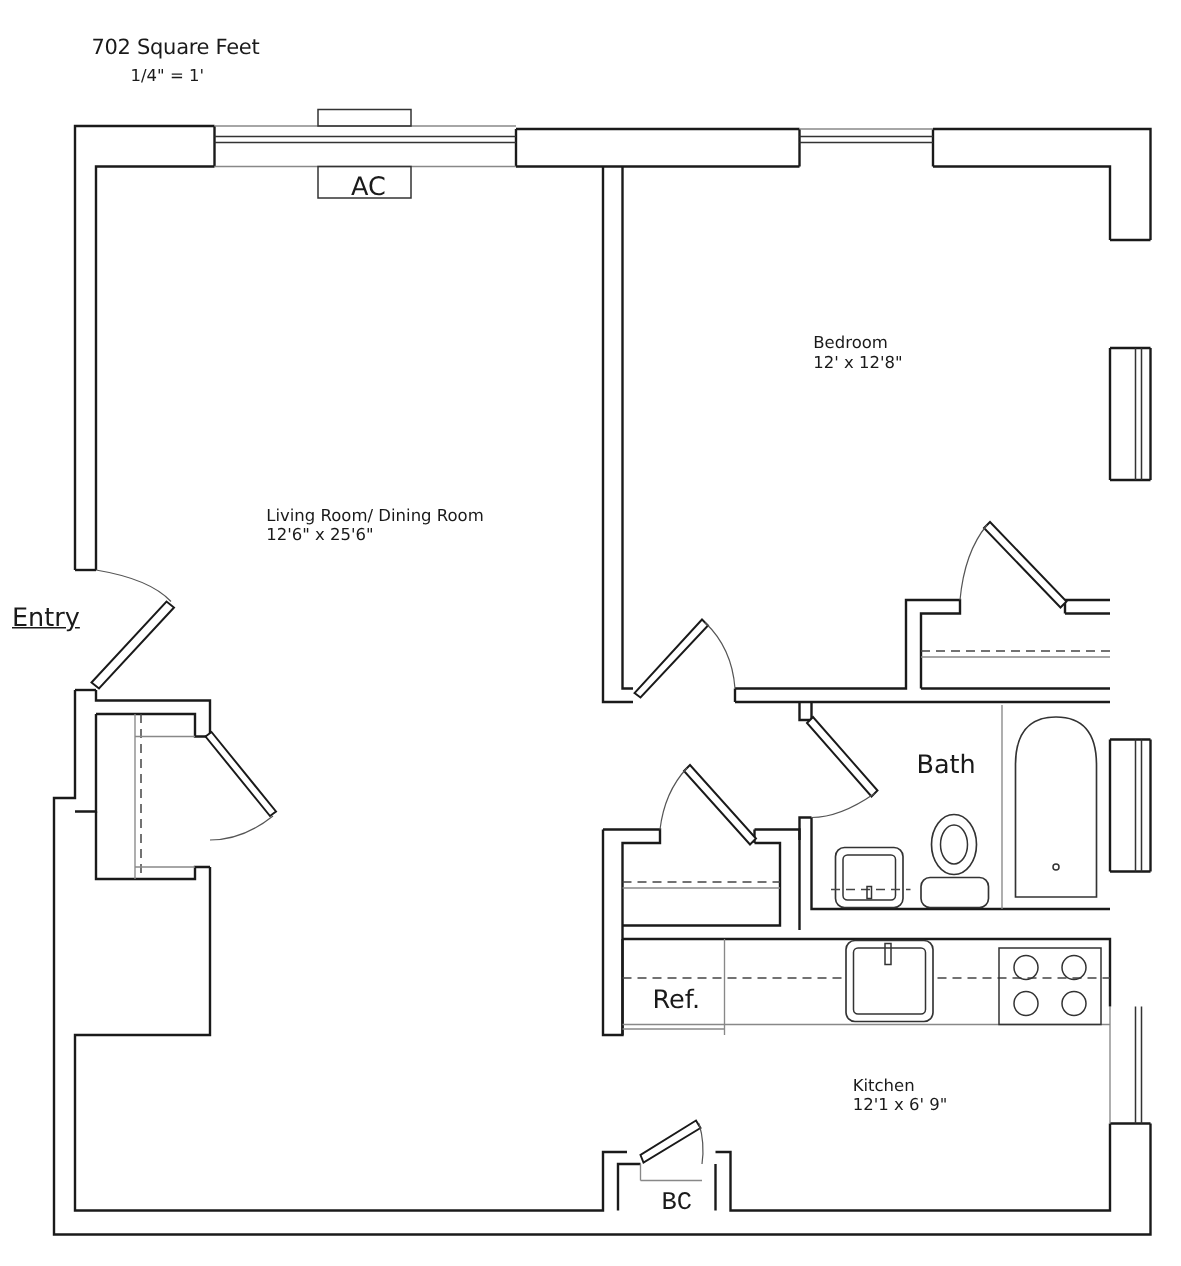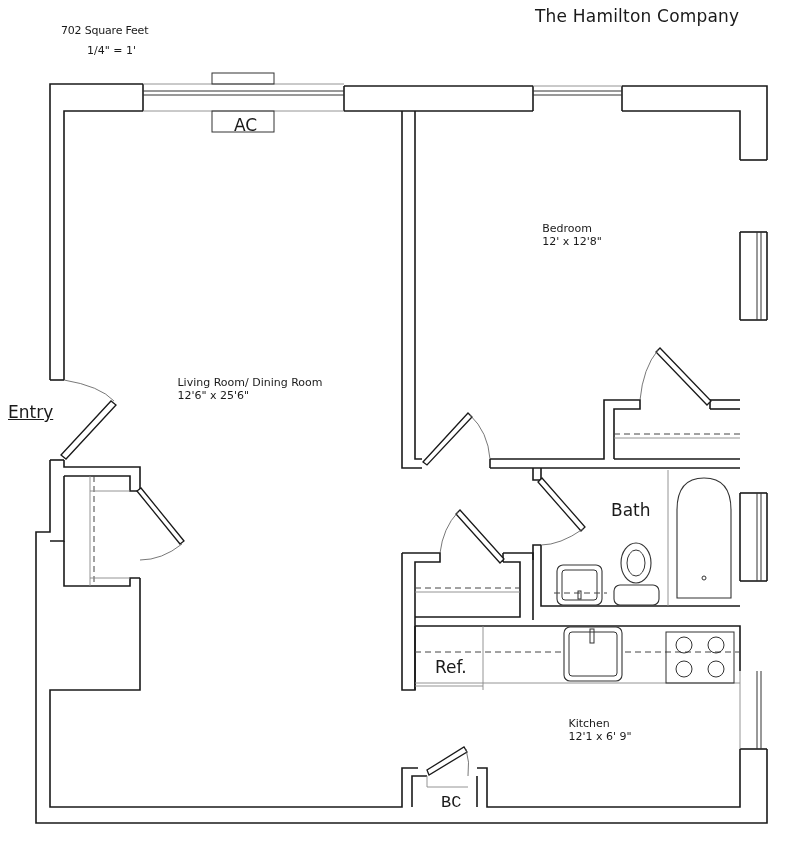--- a/index.html
+++ b/index.html
@@ -16,21 +16,21 @@
       color: #1a1a1a;
     }
     .page-header {
       position: absolute;
       left: 0; top: 0;
       width: 787px; height: 60px;
     }
     .area-label {
       position: absolute;
       left: 61px; top: 24px;
-      font-size: 11px;
+      font-size: 14px;
       letter-spacing: -0.2px;
     }
     .scale-label {
       position: absolute;
       left: 87px; top: 44px;
       font-size: 11px;
     }
     .company-name {
       position: absolute;
       left: 535px; top: 6px;
@@ -60,21 +60,20 @@
       font-size: 17px;
       white-space: nowrap;
     }
   </style>
 </head>
 <body>
 
 <div class="page-header">
   <div class="area-label">702 Square Feet</div>
   <div class="scale-label">1/4" = 1'</div>
-  <div class="company-name">The Hamilton Company</div>
 </div>
 
 <svg class="plan" width="787" height="844" viewBox="0 0 787 844">
 
   <g>
 
     <polyline class="wall" points="143,84 50,84 50,380"></polyline>
     <polyline class="wall" points="50,460 50,532 36,532 36,823 767,823 767,749"></polyline>
     <polyline class="wall" points="767,581 767,493"></polyline>
     <polyline class="wall" points="767,320 767,232"></polyline>
@@ -236,21 +235,21 @@
     <circle class="thin" cx="716" cy="645" r="8"></circle>
     <circle class="thin" cx="684" cy="669" r="8"></circle>
     <circle class="thin" cx="716" cy="669" r="8"></circle>
   </g>
 </svg>
 
 <div class="small-label" style="left:234px; top:115px;">AC</div>
 
 <div class="small-label" style="left:8px; top:402px;text-decoration:underline;">Entry</div>
 
-<div class="room-label" style="left:250px; top:337px;margin-top:39px;">
+<div class="room-label" style="left:250px; top:337px;">
   <div>Living Room/ Dining Room</div>
   <div>12'6" x 25'6"</div>
 </div>
 
 <div class="room-label" style="left:572px; top:222px;">
   <div>Bedroom</div>
   <div>12' x 12'8"</div>
 </div>
 
 <div class="small-label" style="left:611px; top:500px;">Bath</div>

